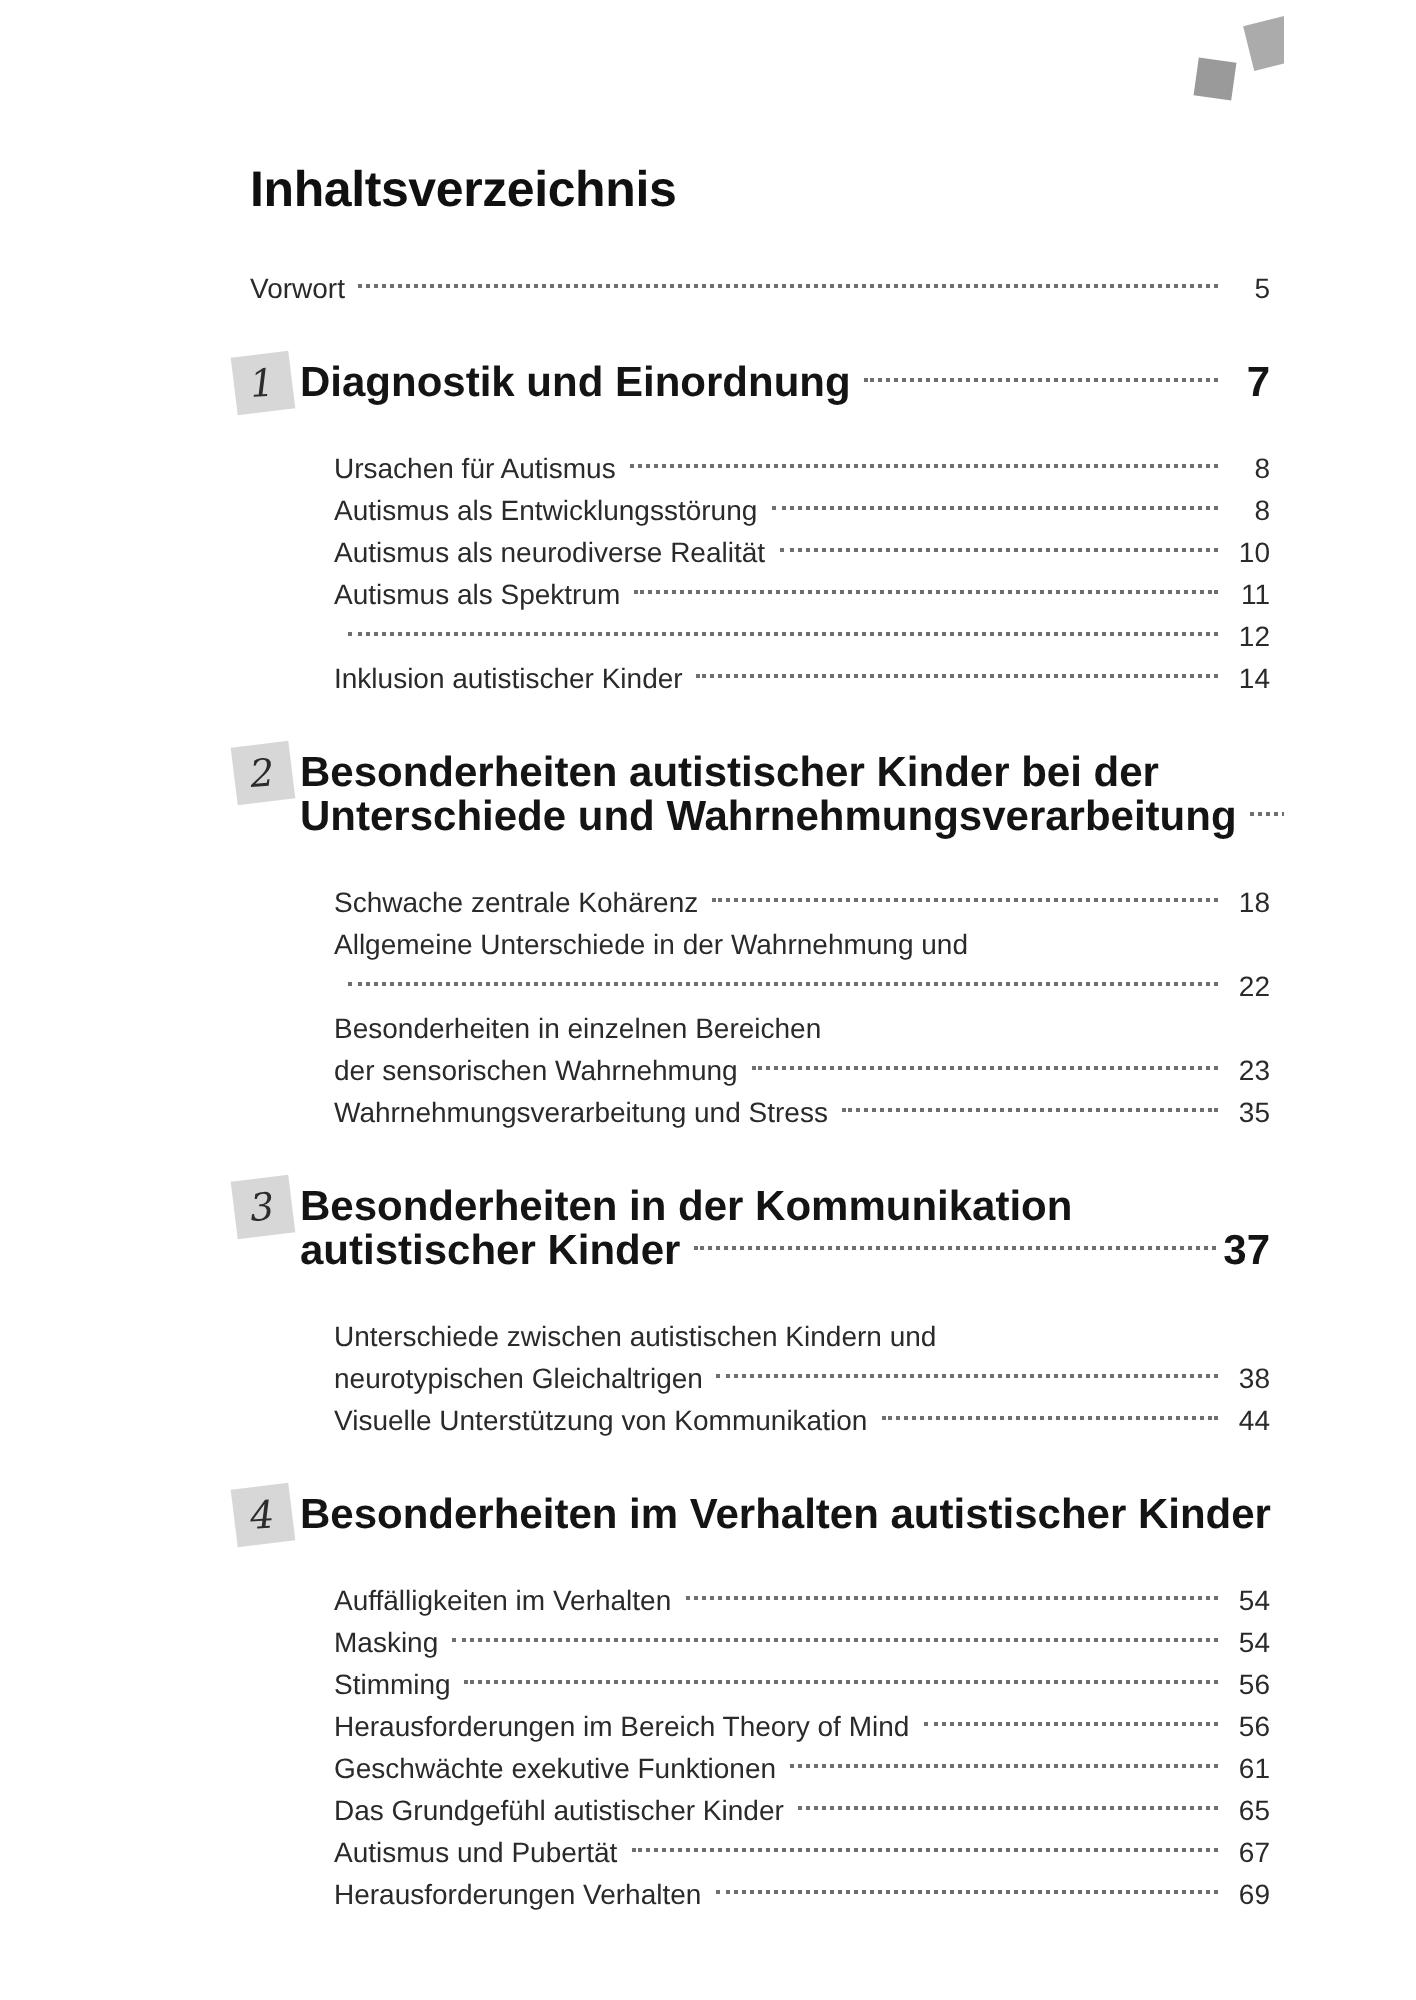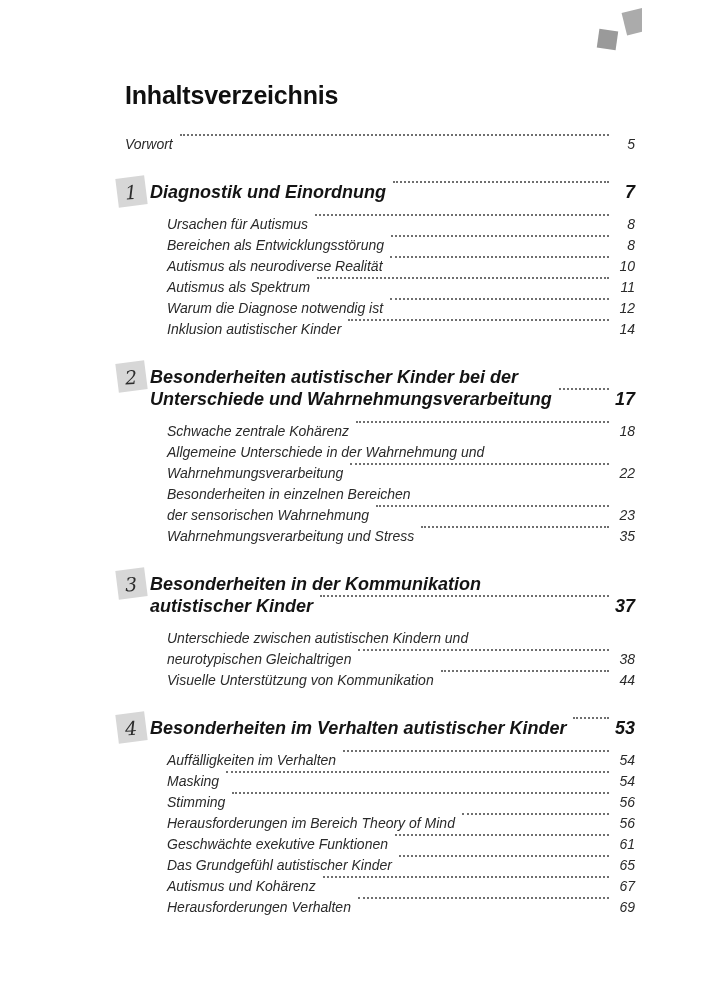--- a/index.html
+++ b/index.html
@@ -33,25 +33,24 @@
   .doc-title {
     margin-top: 80px;
     font-size: 25px;
     font-weight: 700;
     color: #101010;
     letter-spacing: -0.2px;
     line-height: 30px;
   }
   .row {
     display: flex;
-    align-items: flex-start;
+    align-items: center;
     line-height: 21px;
     font-size: 14px;
     color: #2a2a2a;
-    font-style: italic;
   }
   .row-label { white-space: nowrap; }
   .leader {
     flex: 1 1 auto;
     min-width: 18px;
     border-bottom: 2px dotted #6f6f6f;
     margin: 0 4px 4px 7px;
   }
   .row-page {
     min-width: 22px;
@@ -76,27 +75,27 @@
     justify-content: center;
   }
   .badge-num {
     font-family: "DejaVu Serif", serif;
     font-style: italic;
     font-size: 19px;
     color: #2c2c2c;
     transform: rotate(3deg);
   }
   .sec-heading .row {
-    font-size: 18px;
+    font-size: 21px;
     font-weight: 700;
     color: #141414;
     line-height: 22px;
   }
   .sec-heading .leader { border-bottom: 2px dotted #6f6f6f; font-weight: 400; }
-  .sec-items { margin-top: 11px; padding-left: 17px; }
+  .sec-items { margin-top: 21px; padding-left: 17px; }
 </style>
 </head>
 <body>
 
 <div class="page">
 
   <div class="decor">
       <div class="decor-square" style="left: 648px; top: -10px; width: 24px; height: 24px; background: rgb(198, 198, 198); transform: rotate(12deg);"></div>
       <div class="decor-square" style="left: 624px; top: 10px; width: 23px; height: 23px; background: rgb(171, 171, 171); transform: rotate(-14deg);"></div>
       <div class="decor-square" style="left: 598px; top: 30px; width: 19px; height: 19px; background: rgb(154, 154, 154); transform: rotate(8deg);"></div>
@@ -127,36 +126,35 @@
               <span class="row-page">7</span>
             </div>
           </div>
           <div class="sec-items">
             <div class="row item-row">
               <span class="row-label">Ursachen für Autismus</span>
               <span class="leader"></span>
               <span class="row-page">8</span>
             </div>
             <div class="row item-row">
-              <span class="row-label">Bereichen als Entwicklungsstörung</span>
+              <span class="row-label">Autismus als Entwicklungsstörung</span>
               <span class="leader"></span>
               <span class="row-page">8</span>
             </div>
             <div class="row item-row">
               <span class="row-label">Autismus als neurodiverse Realität</span>
               <span class="leader"></span>
               <span class="row-page">10</span>
             </div>
             <div class="row item-row">
               <span class="row-label">Autismus als Spektrum</span>
               <span class="leader"></span>
               <span class="row-page">11</span>
             </div>
             <div class="row item-row">
-              <span class="row-label">Warum die Diagnose notwendig ist</span>
               <span class="leader"></span>
               <span class="row-page">12</span>
             </div>
             <div class="row item-row">
               <span class="row-label">Inklusion autistischer Kinder</span>
               <span class="leader"></span>
               <span class="row-page">14</span>
             </div>
           </div>
         </div>
@@ -177,21 +175,20 @@
           <div class="sec-items">
             <div class="row item-row">
               <span class="row-label">Schwache zentrale Kohärenz</span>
               <span class="leader"></span>
               <span class="row-page">18</span>
             </div>
             <div class="row item-row">
               <span class="row-label">Allgemeine Unterschiede in der Wahrnehmung und</span>
             </div>
             <div class="row item-row">
-              <span class="row-label">Wahrnehmungsverarbeitung</span>
               <span class="leader"></span>
               <span class="row-page">22</span>
             </div>
             <div class="row item-row">
               <span class="row-label">Besonderheiten in einzelnen Bereichen</span>
             </div>
             <div class="row item-row">
               <span class="row-label">der sensorischen Wahrnehmung</span>
               <span class="leader"></span>
               <span class="row-page">23</span>
@@ -269,21 +266,21 @@
               <span class="row-label">Geschwächte exekutive Funktionen</span>
               <span class="leader"></span>
               <span class="row-page">61</span>
             </div>
             <div class="row item-row">
               <span class="row-label">Das Grundgefühl autistischer Kinder</span>
               <span class="leader"></span>
               <span class="row-page">65</span>
             </div>
             <div class="row item-row">
-              <span class="row-label">Autismus und Kohärenz</span>
+              <span class="row-label">Autismus und Pubertät</span>
               <span class="leader"></span>
               <span class="row-page">67</span>
             </div>
             <div class="row item-row">
               <span class="row-label">Herausforderungen Verhalten</span>
               <span class="leader"></span>
               <span class="row-page">69</span>
             </div>
           </div>
         </div>

